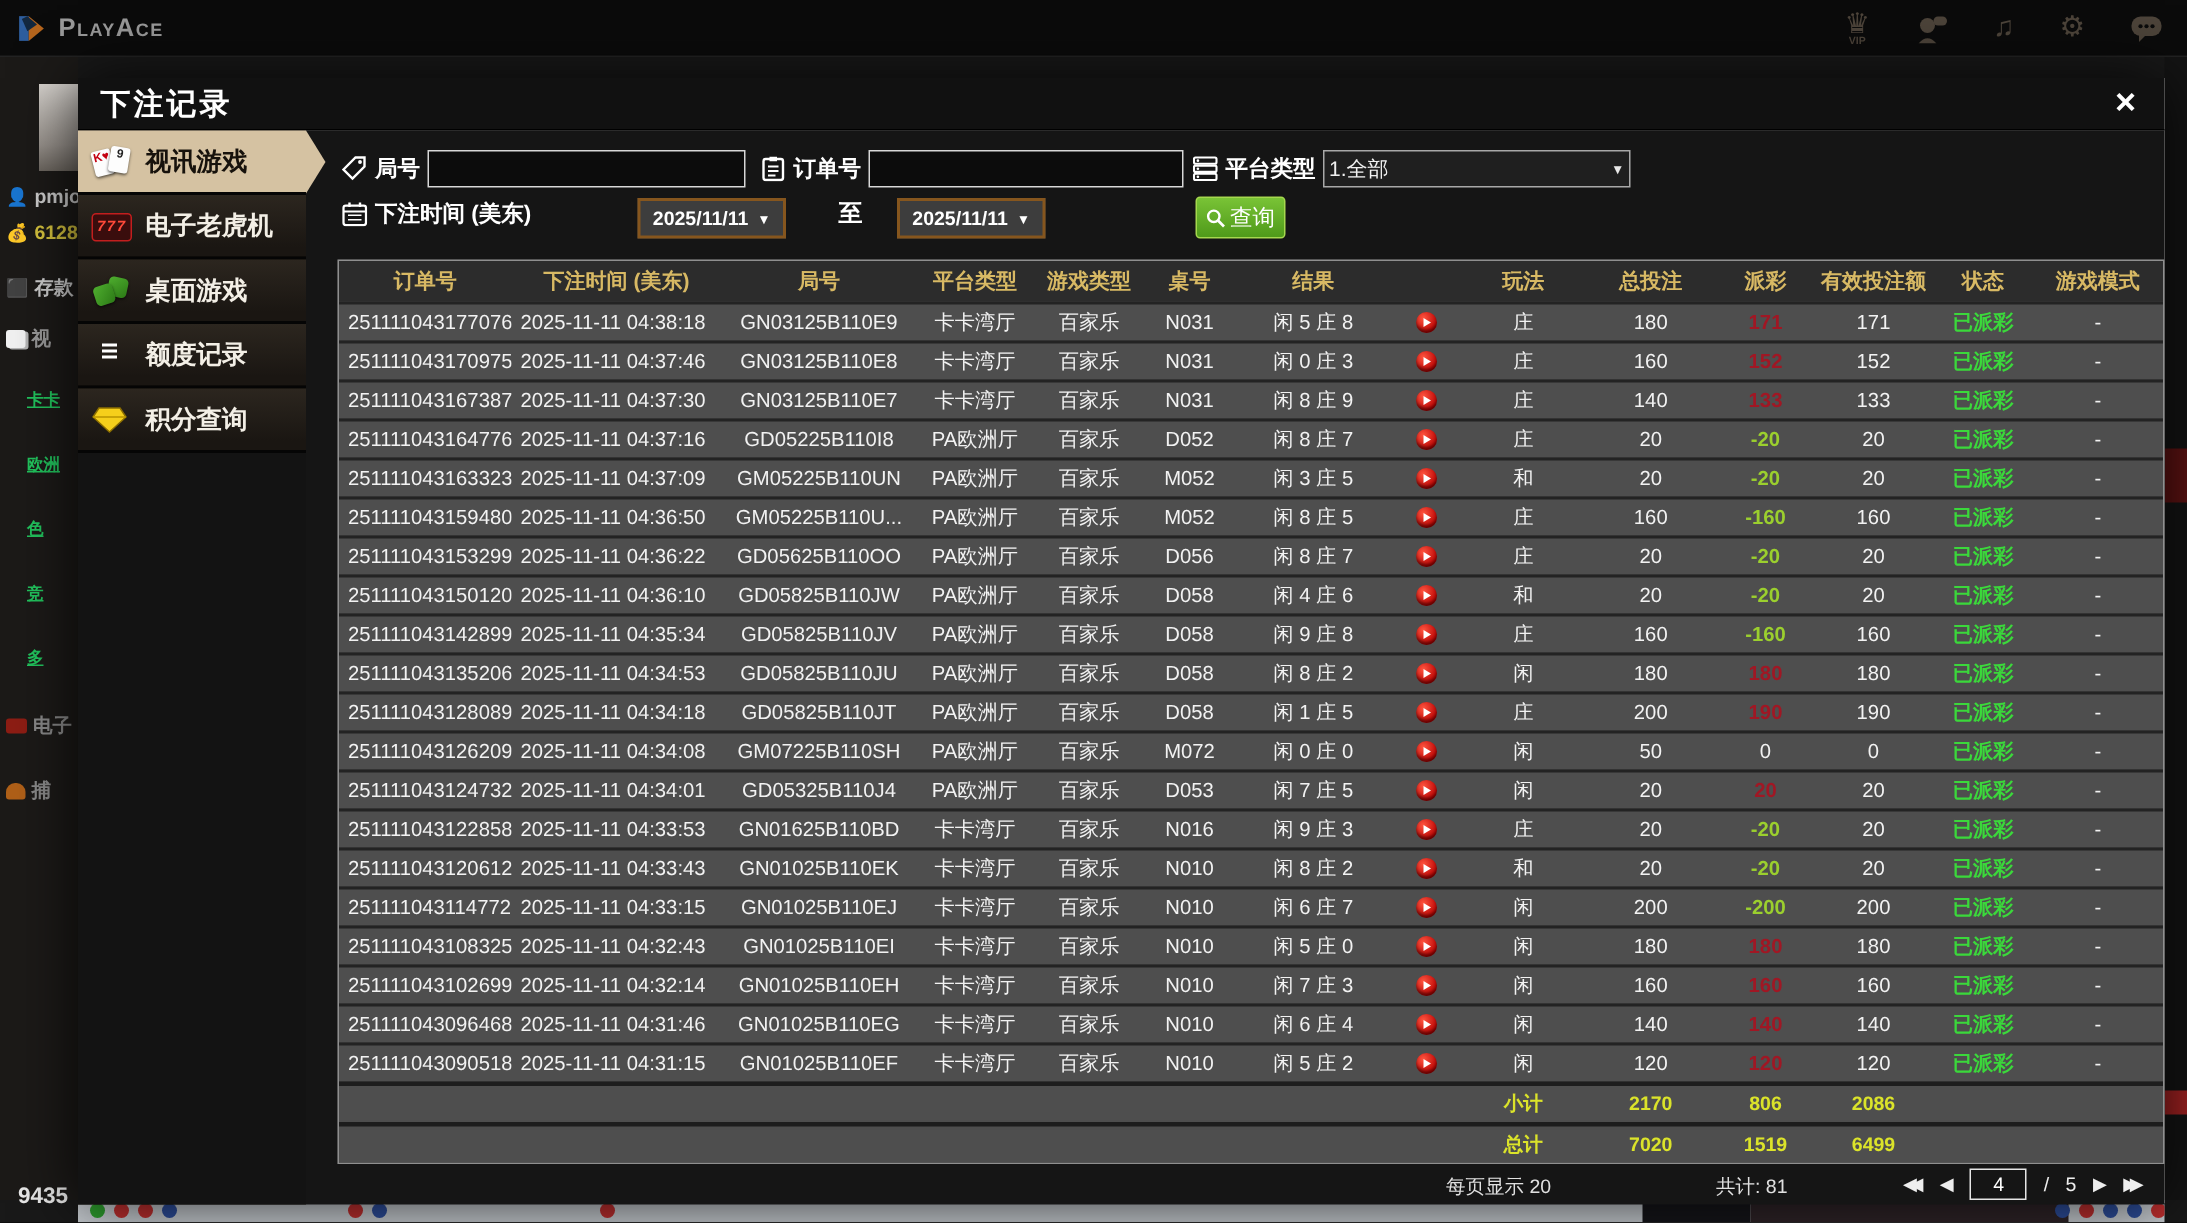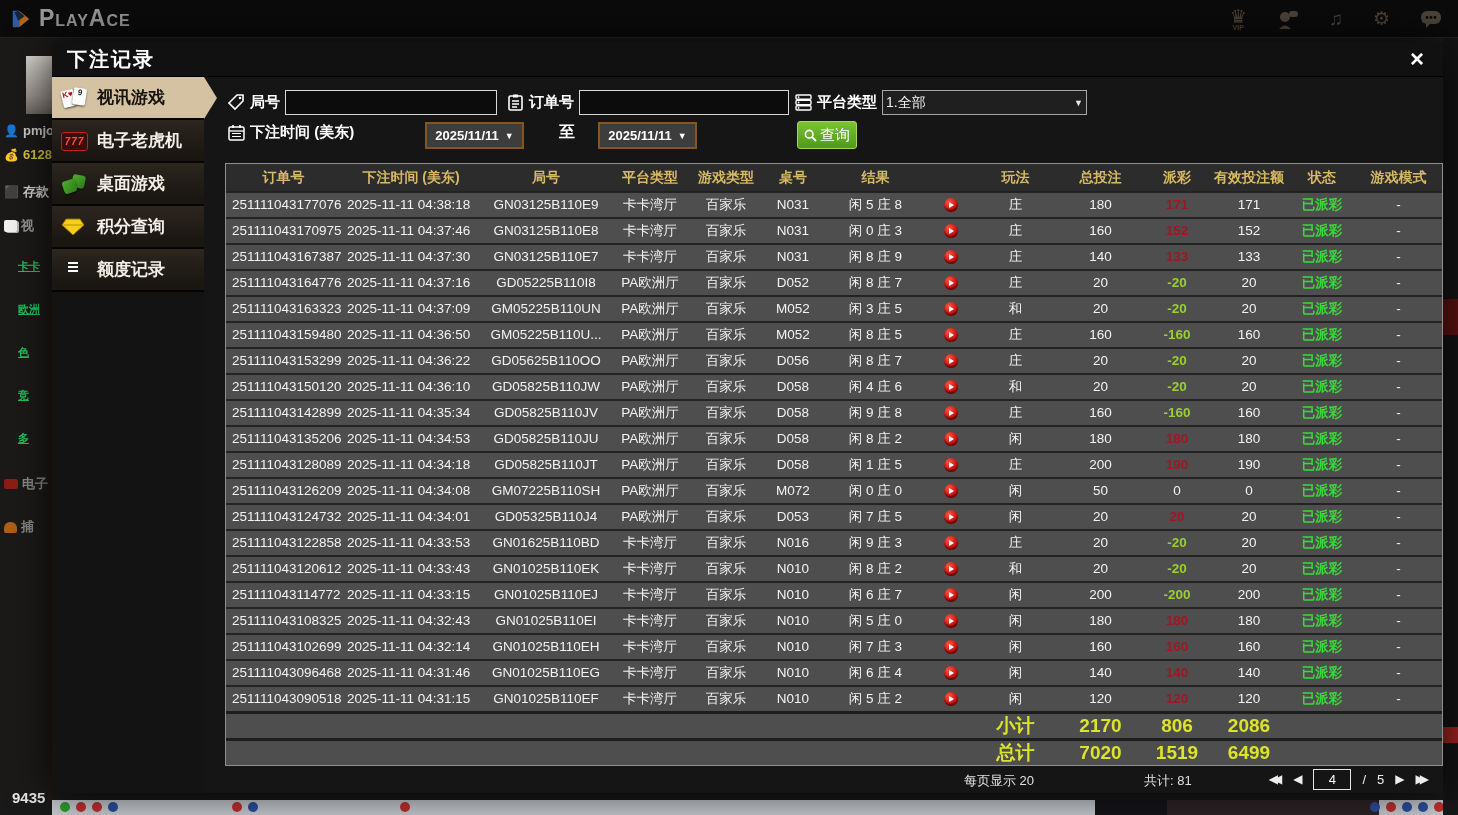--- a/index.html
+++ b/index.html
@@ -4,21 +4,21 @@
 <style>
   html,body{margin:0;padding:0;background:#000;}
   .stage{position:relative;width:1458px;height:815px;overflow:hidden;background:#191919;
          font-family:"Liberation Sans","DejaVu Sans",sans-serif;-webkit-font-smoothing:antialiased;}
 
   
   .topbar{position:absolute;top:0;left:0;width:1458px;height:37px;background:#0b0b0b;
           border-bottom:1px solid #232323;display:flex;align-items:center;z-index:2;}
   .logo{display:flex;align-items:center;gap:7px;margin-left:10px;}
   .logo-mark{width:22px;height:22px;}
-  .logo-text{color:#9a9a9a;font-weight:bold;font-size:23px;font-variant:small-caps;letter-spacing:1px;}
+  .logo-text{color:#9a9a9a;font-weight:bold;font-size:17px;font-variant:small-caps;letter-spacing:1px;}
   .topbar-icons{margin-left:auto;display:flex;align-items:center;gap:30px;margin-right:16px;}
   .tico{color:#4d443a;fill:#4d443a;display:flex;flex-direction:column;align-items:center;line-height:1;}
   .tico .vip-t{font-size:7px;font-weight:bold;margin-top:-2px;color:#4d443a;}
   .tico-glyph{font-size:19px;}
 
   
   .bg-left{position:absolute;left:0;top:37px;width:52px;height:763px;background:#1c1a18;overflow:hidden;z-index:1;}
   .bg-avatar{position:absolute;left:26px;top:19px;width:26px;height:58px;background:linear-gradient(#d8d4cf,#9a948e 70%,#6e6861);}
   .bg-item{position:absolute;left:4px;color:#cfcfcf;font-size:13px;font-weight:bold;white-space:nowrap;display:flex;align-items:center;gap:4px;}
   .bg-item .mini{font-size:12px;color:#8f8f8f;}
@@ -30,21 +30,21 @@
   .bg-num{position:absolute;left:12px;top:789px;color:#e8e8e8;font-size:15px;font-weight:bold;z-index:1;}
   .bg-right{position:absolute;right:0;top:37px;width:15px;height:763px;background:#141414;z-index:1;}
   .bg-right .r1{position:absolute;top:262px;left:0;width:15px;height:36px;background:#5d1212;}
   .bg-right .r2{position:absolute;top:690px;left:0;width:15px;height:16px;background:#a32222;}
   .bg-bottom{position:absolute;left:52px;top:800px;width:1391px;height:15px;background:#c7ccd1;z-index:1;overflow:hidden;}
   .bb-dark1{position:absolute;left:1043px;top:0;width:72px;height:15px;background:#16161a;}
   .bb-dark2{position:absolute;left:1115px;top:0;width:212px;height:15px;background:#2f2428;}
   .bead{position:absolute;top:2px;width:10px;height:10px;border-radius:50%;}
 
   
-  .modal{position:absolute;left:52px;top:42px;width:1391px;height:750px;background:#ffffff;z-index:5;
+  .modal{position:absolute;left:52px;top:52px;width:1391px;height:750px;background:#ffffff;z-index:5;
          box-shadow:0 0 40px rgba(0,0,0,.8);}
   .modal-header{height:34px;background:#111;display:flex;align-items:center;padding:0 15px;border-bottom:1px solid #000;}
   .modal-title{color:#fff;font-size:20px;font-weight:bold;letter-spacing:2px;}
   .modal-close{margin-left:auto;color:#fff;font-size:24px;font-weight:bold;line-height:1;cursor:pointer;padding:0 4px;}
   .modal-body{display:flex;height:716px;}
 
   
   .sidebar{width:152px;display:flex;flex-direction:column;background:#121009;}
   .side-item{height:41px;border-bottom:2px solid #050505;display:flex;align-items:center;gap:9px;padding-left:9px;
              background:linear-gradient(180deg,#2c261f 0%,#1a1612 85%);color:#f3efe6;font-size:17px;font-weight:bold;
@@ -93,21 +93,21 @@
   .td{overflow:hidden;white-space:nowrap;text-align:center;}
   .td.l{text-align:left;padding-left:6px;}
   .c-play{display:flex;align-items:center;justify-content:center;}
   .playbtn{width:14px;height:14px;border-radius:50%;background:radial-gradient(circle at 35% 30%,#ff5540,#b70000 75%);
            display:flex;align-items:center;justify-content:center;cursor:pointer;box-shadow:inset 0 -2px 2px rgba(0,0,0,.45);}
   .playbtn .tri{width:0;height:0;border-left:5px solid #fff;border-top:3.5px solid transparent;border-bottom:3.5px solid transparent;margin-left:1px;}
   .pay.pos{color:#a01724;font-weight:bold;}
   .pay.neg{color:#9bcf2e;font-weight:bold;}
   .pay.zero{color:#f2f2f2;}
   .st{color:#3bd83b;font-weight:bold;}
-  .sumrow{height:24px;line-height:24px;background:#4e4e4e;border-top:3px solid #1d1d1d;color:#dbe32a;font-size:19px;font-weight:bold;}
+  .sumrow{height:24px;line-height:24px;background:#4e4e4e;border-top:3px solid #1d1d1d;color:#dbe32a;font-size:13px;font-weight:bold;}
 
   
   .pagebar{position:absolute;left:0;top:688px;width:100%;height:40px;color:#e0e0e0;font-size:13px;}
   .pp{position:absolute;left:760px;top:7px;}
   .tc{position:absolute;left:940px;top:7px;}
   .pager{position:absolute;right:14px;top:3px;display:flex;align-items:center;gap:11px;}
   .parr{color:#eee;font-size:12px;cursor:pointer;line-height:22px;}
   .parr.dbl{letter-spacing:-5px;padding-right:5px;}
   .pagebox{width:36px;height:19px;border:1px solid #e6e6e6;text-align:center;line-height:19px;color:#fff;font-size:13px;}
   .pslash{color:#eee;font-size:13px;}
@@ -232,31 +232,31 @@
           <span>电子老虎机</span>
         </div>
         <div class="side-item">
           <span class="sic">
               <span class="d2"></span>
               <span class="d1"></span>
             </span>
           <span>桌面游戏</span>
         </div>
         <div class="side-item">
+          <span class="sic"><span class="sic-doc"></span></span>
+          <span>额度记录</span>
+        </div>
+        <div class="side-item">
           <span class="sic">
             <svg class="sic-gem" width="24" height="18" viewBox="0 0 24 18">
                 <polygon points="5,1 19,1 23,7 12,17 1,7" fill="#f5cf1b" stroke="#8a6d00" stroke-width="1"></polygon>
                 <polyline points="1,7 23,7 M5,1 8,7 12,17 16,7 19,1" fill="none" stroke="#b89400" stroke-width="1"></polyline>
               </svg>
           </span>
           <span>积分查询</span>
-        </div>
-        <div class="side-item">
-          <span class="sic"><span class="sic-doc"></span></span>
-          <span>额度记录</span>
         </div>
         <div class="side-fill"></div>
       </div>
 
       <div class="content">
 
         <div class="fgroup" style="left:24px;top:13px;">
           <svg class="ficon" viewBox="0 0 17 17">
               <path d="M1 9 L9 1 L15 1 L15 7 L7 15 Z" fill="none" stroke="#fff" stroke-width="1.6"></path>
               <circle cx="12" cy="4" r="1.3" fill="#fff"></circle>

